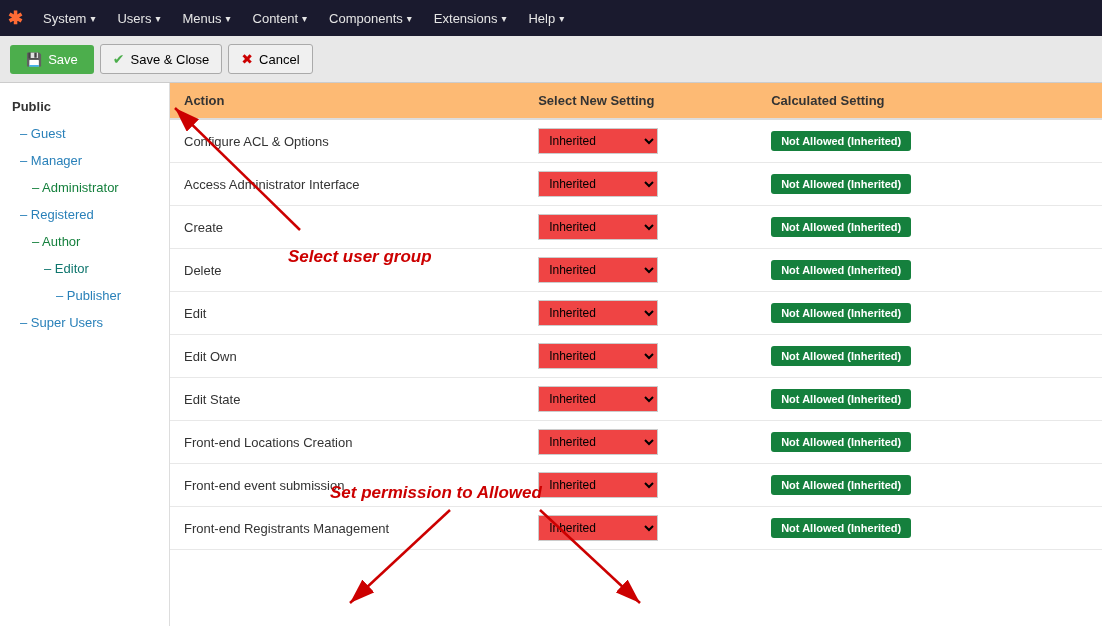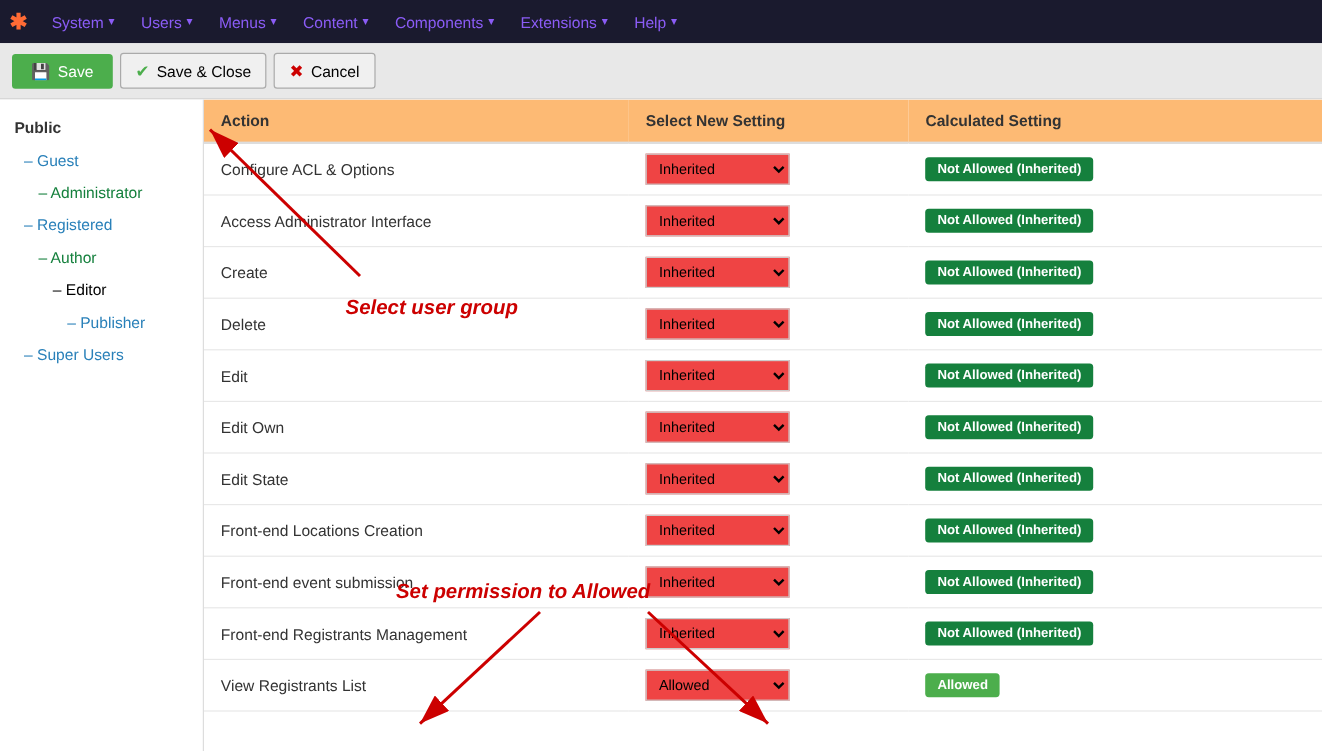--- a/index.html
+++ b/index.html
@@ -14,21 +14,21 @@
       height: 36px;
       gap: 2px;
     }
     .top-nav .joomla-logo {
       color: #ff6b35;
       font-weight: bold;
       font-size: 18px;
       margin-right: 8px;
     }
     .nav-item {
-      color: #8b5cf6;
+      color: #e5e5e5;
       padding: 6px 10px;
       cursor: pointer;
       font-size: 13px;
       display: flex;
       align-items: center;
       gap: 4px;
     }
     .nav-arrow { font-size: 10px; }
 
     
@@ -97,21 +97,21 @@
       padding: 6px 12px;
       cursor: pointer;
       font-size: 13px;
     }
     .sidebar-item.active {
       font-weight: bold;
       color: #333;
     }
     .sidebar-item.level1 { padding-left: 20px; color: #2980b9; }
     .sidebar-item.level2 { padding-left: 32px; color: #15803d; }
-    .sidebar-item.level3 { padding-left: 44px; color: #000000; }
+    .sidebar-item.level3 { padding-left: 44px; color: #0f766e; }
     .sidebar-item.level4 { padding-left: 56px; color: #2980b9; }
 
     
     .content-area {
       flex: 1;
       overflow-y: auto;
       background: white;
     }
 
     
@@ -236,20 +236,23 @@
   </div>
 
   <div class="main-layout">
 
     <div class="sidebar">
       <div class="sidebar-item active">
         <span>Public</span>
       </div>
       <div class="sidebar-item level1">
         <span>– Guest</span>
+      </div>
+      <div class="sidebar-item level1">
+        <span>– Manager</span>
       </div>
       <div class="sidebar-item level2">
         <span>– Administrator</span>
       </div>
       <div class="sidebar-item level1">
         <span>– Registered</span>
       </div>
       <div class="sidebar-item level2">
         <span>– Author</span>
       </div>
@@ -323,25 +326,20 @@
             <tr>
               <td>Front-end event submission</td>
               <td><select class="perm-select"><option value="Inherited">Inherited</option><option value="Allowed">Allowed</option><option value="Denied">Denied</option></select></td>
               <td><span class="badge-not-allowed">Not Allowed (Inherited)</span></td>
             </tr>
             <tr>
               <td>Front-end Registrants Management</td>
               <td><select class="perm-select"><option value="Inherited">Inherited</option><option value="Allowed">Allowed</option><option value="Denied">Denied</option></select></td>
               <td><span class="badge-not-allowed">Not Allowed (Inherited)</span></td>
             </tr>
-            <tr>
-              <td>View Registrants List</td>
-              <td><select class="perm-select"><option value="Inherited">Inherited</option><option value="Allowed" selected="">Allowed</option><option value="Denied">Denied</option></select></td>
-              <td><span class="badge-allowed">Allowed</span></td>
-            </tr>
           </tbody>
       </table>
     </div>
   </div>
 
   <svg class="arrows" xmlns="http://www.w3.org/2000/svg">
 
     <defs>
       <marker id="arrowhead" markerWidth="10" markerHeight="7" refX="10" refY="3.5" orient="auto">
         <polygon points="0 0, 10 3.5, 0 7" fill="#cc0000"></polygon>

